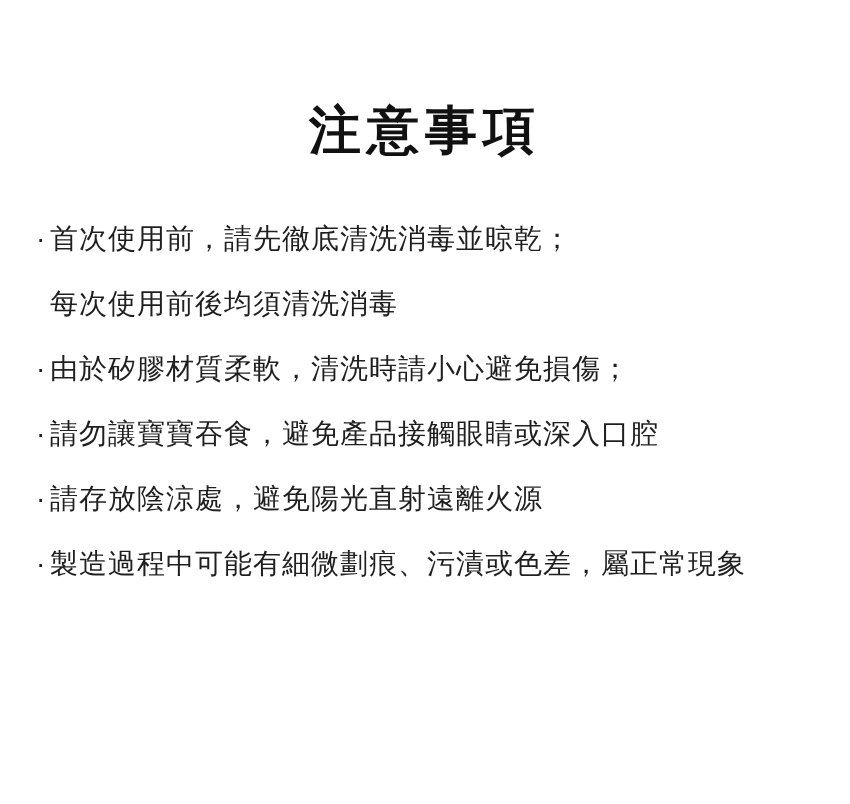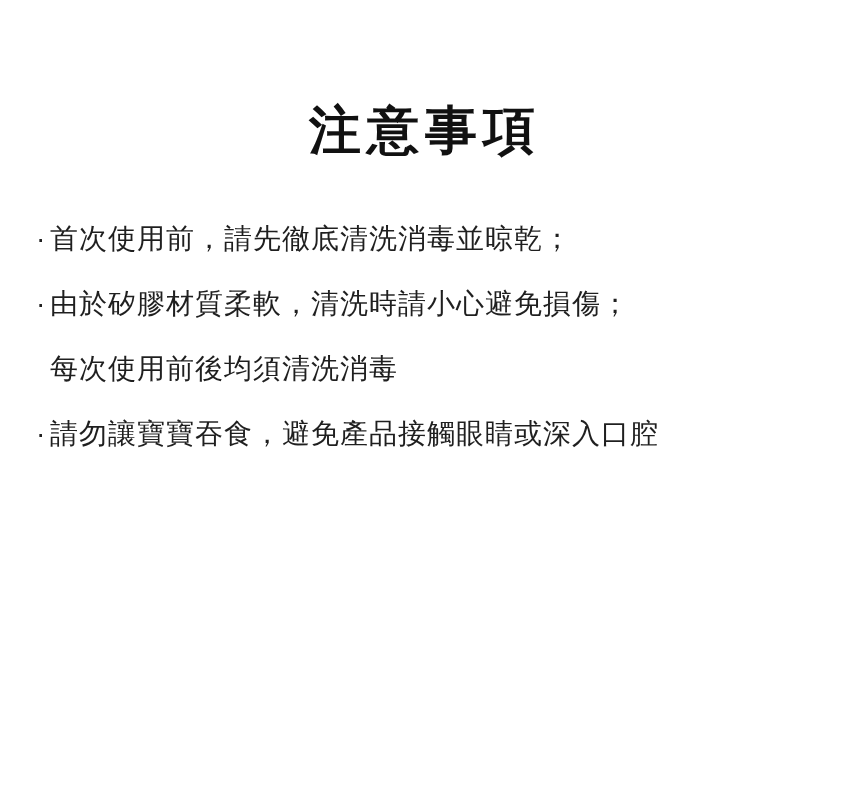--- a/index.html
+++ b/index.html
@@ -53,29 +53,35 @@
 
   <h1 class="title">注意事項</h1>
 
   <div class="notes">
 
     <p class="note">
       <span class="bullet">·</span><span>首次使用前，請先徹底清洗消毒並晾乾；</span>
     </p>
 
     <p class="note">
-      <span class="bullet">·</span><span>由於矽膠材質柔軟，清洗時請小心避免損傷；</span>
+      <span class="bullet"></span><span>每次使用前後均須清洗消毒</span>
     </p>
 
     <p class="note">
-      <span class="bullet"></span><span>每次使用前後均須清洗消毒</span>
+      <span class="bullet">·</span><span>由於矽膠材質柔軟，清洗時請小心避免損傷；</span>
     </p>
 
 
     <p class="note">
       <span class="bullet">·</span><span>請勿讓寶寶吞食，避免產品接觸眼睛或深入口腔</span>
     </p>
 
 
+    <p class="note">
+      <span class="bullet">·</span><span>請存放陰涼處，避免陽光直射遠離火源</span>
+    </p>
 
+    <p class="note">
+      <span class="bullet">·</span><span>製造過程中可能有細微劃痕、污漬或色差，屬正常現象</span>
+    </p>
 
   </div>
 </div>
 
 </body></html>

